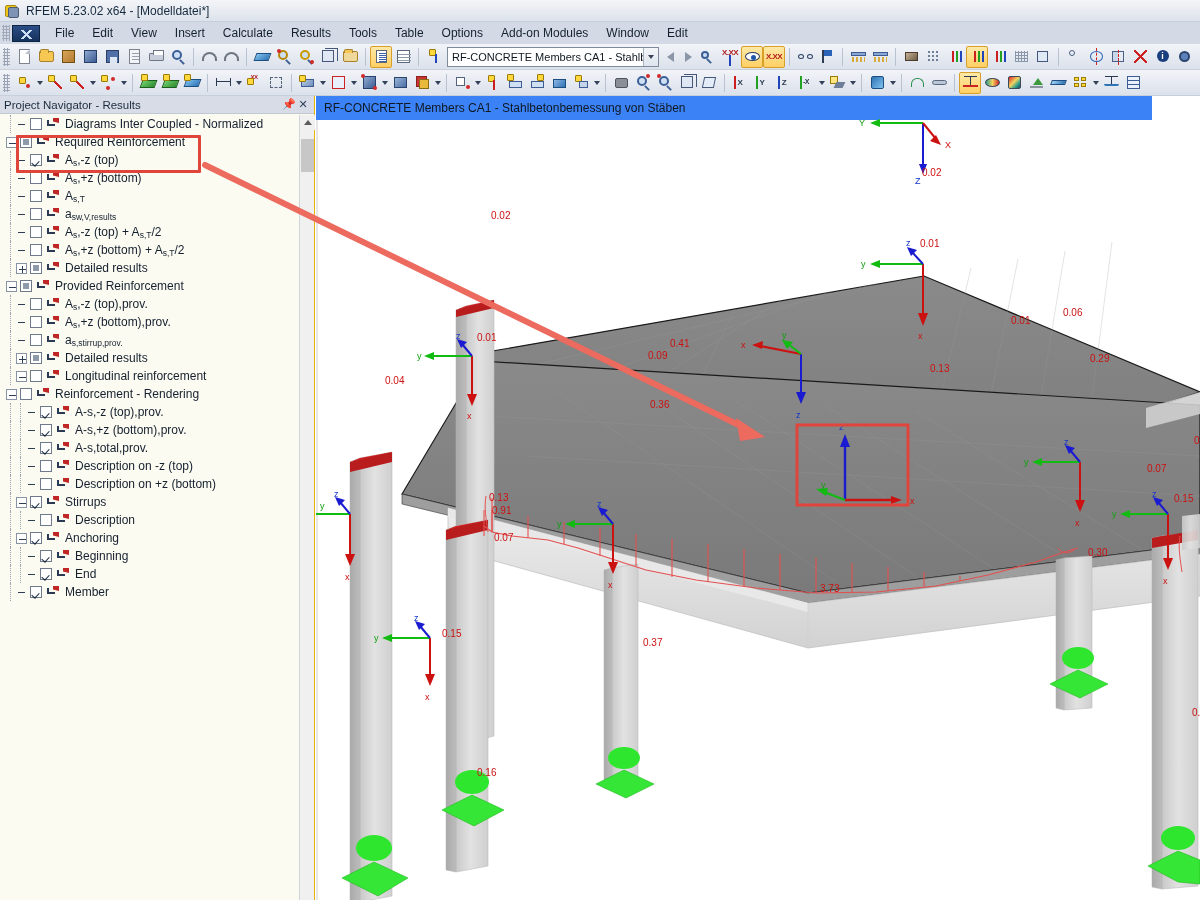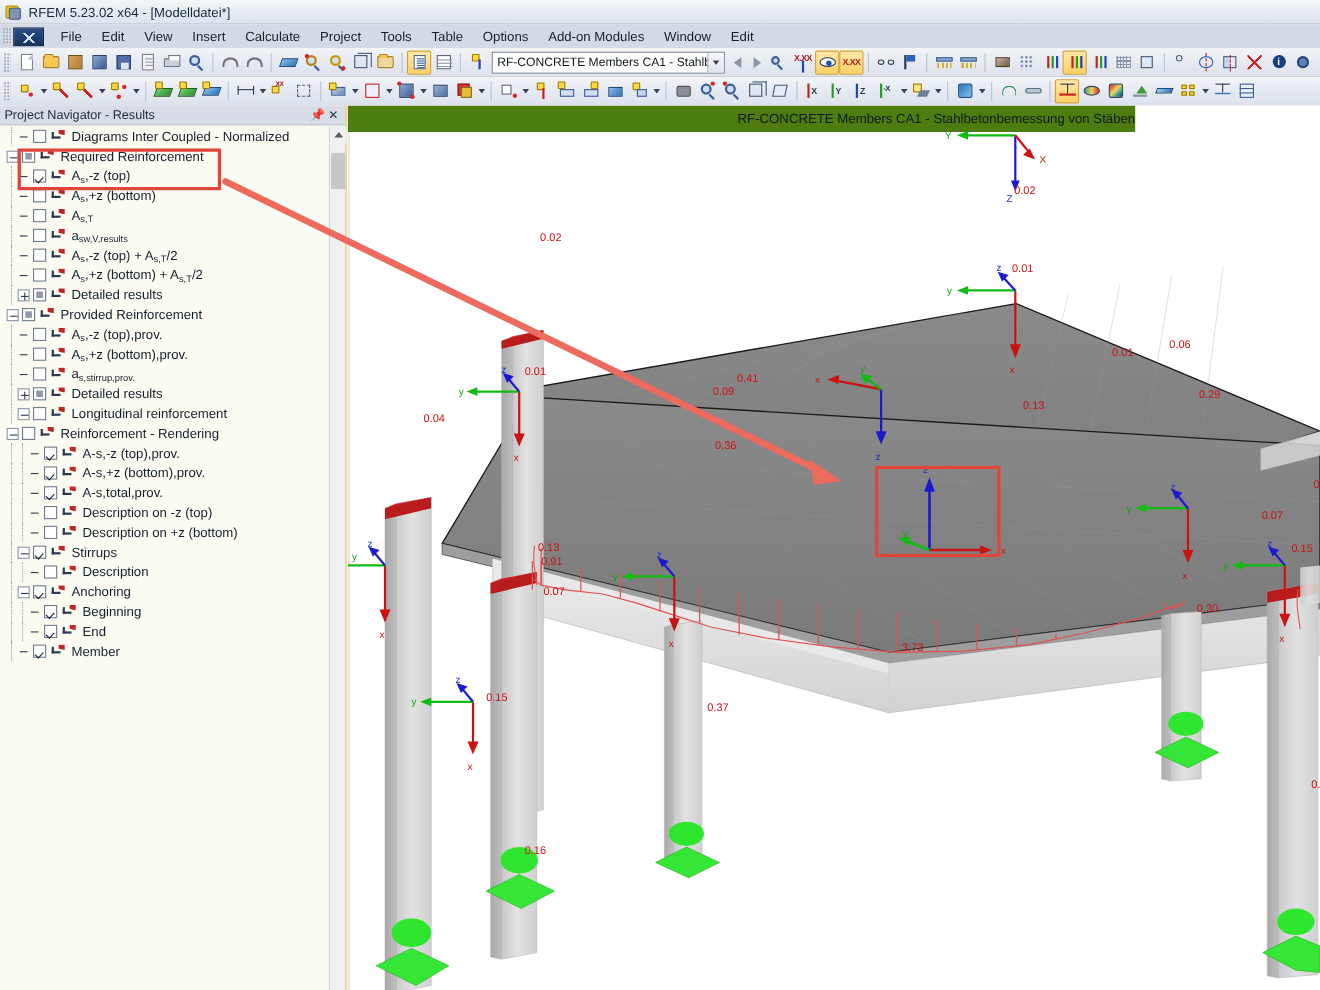--- a/index.html
+++ b/index.html
@@ -227,24 +227,23 @@
     position:absolute; left:16px; top:39px; width:185px; height:38px;
     border:3px solid #e0453c; pointer-events:none; border-radius:1px;
   }
 
   
   #viewport {
     position:absolute; left:316px; top:96px; width:884px; height:804px;
     background:#ffffff; overflow:hidden;
   }
   #vp-caption {
-    position:absolute; left:0; top:0; width:716px; height:24px;
+    position:absolute; left:0; top:0; width:836px; height:24px;
     font-size:12px; color:#101820; padding:5px 0 0 8px;
-    background:#4d7c0f;
-    text-align:right;
+    background:#3b82f6;
   }
   #vp-left-border { position:absolute; left:0; top:0; width:2px; height:804px;
     background:#e6e6e6; }
   svg#scene { position:absolute; left:0; top:0; }
 
   
   #overlay-arrow { position:absolute; left:0; top:0; pointer-events:none; }
 
   .vlabel { font-family:"Liberation Sans", sans-serif; font-size:10px; fill:#cc1111; }
   .axlabel-r { font-family:"Liberation Sans", sans-serif; font-size:9px; fill:#cc1111; }
@@ -265,21 +264,21 @@
   </div>
 
   <div id="menubar">
     <div id="menu-grip"></div>
     <div id="menu-logo"></div>
     <div class="menu-item">File</div>
     <div class="menu-item">Edit</div>
     <div class="menu-item">View</div>
     <div class="menu-item">Insert</div>
     <div class="menu-item">Calculate</div>
-    <div class="menu-item">Project</div>
+    <div class="menu-item">Results</div>
     <div class="menu-item">Tools</div>
     <div class="menu-item">Table</div>
     <div class="menu-item">Options</div>
     <div class="menu-item">Add-on Modules</div>
     <div class="menu-item">Window</div>
     <div class="menu-item">Edit</div>
   </div>
 
   <div class="toolbar" id="toolbar1">
     <div class="tgrip"></div>

